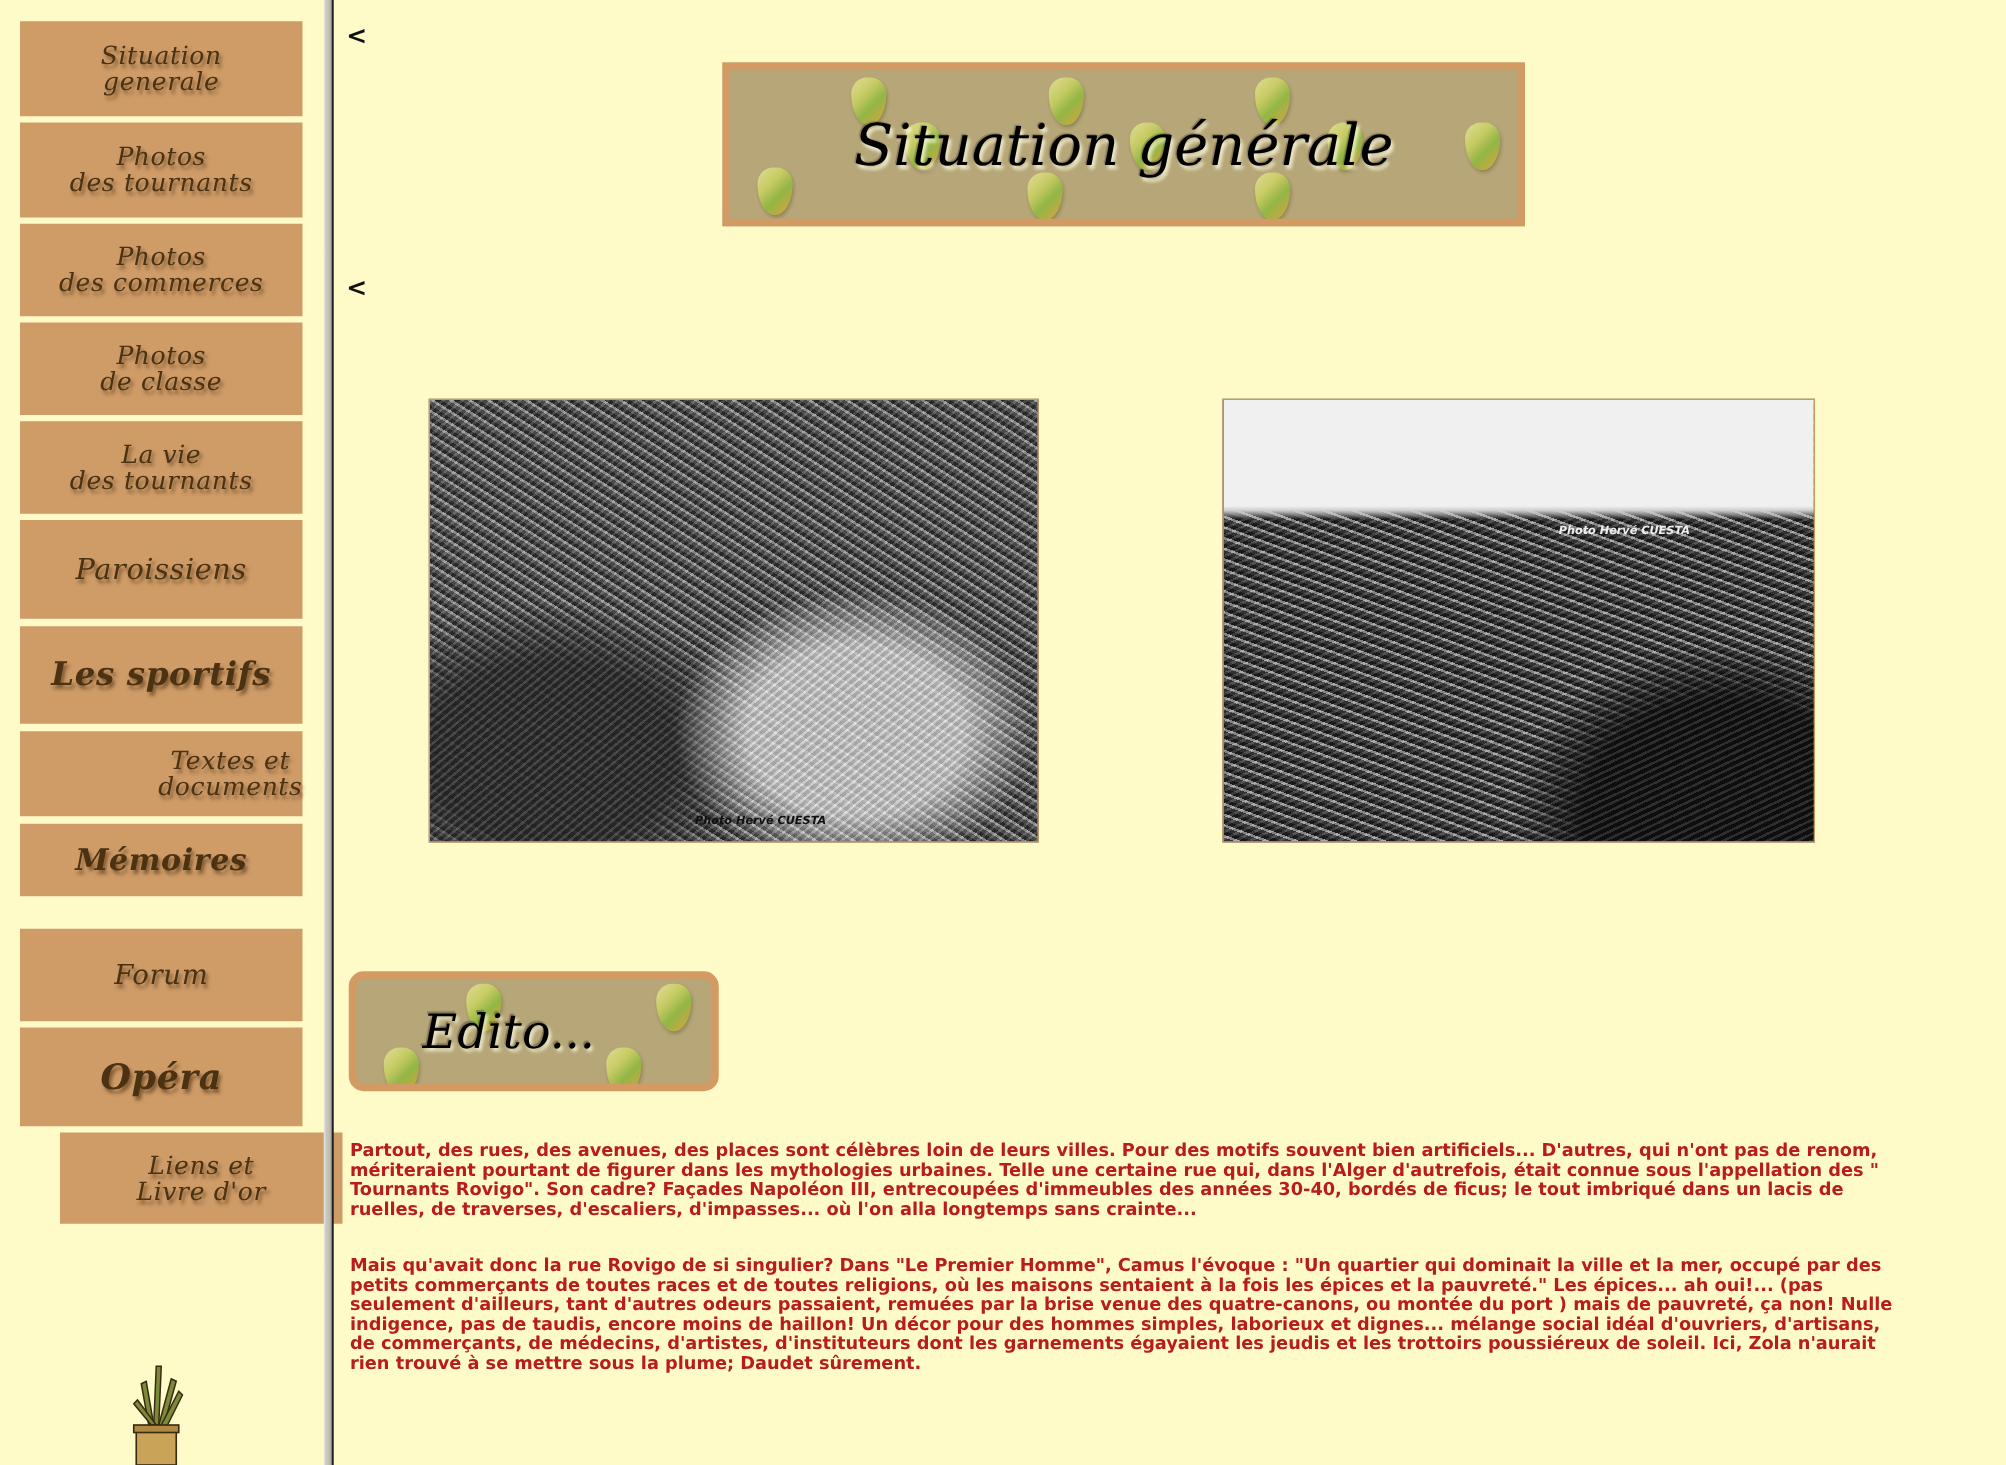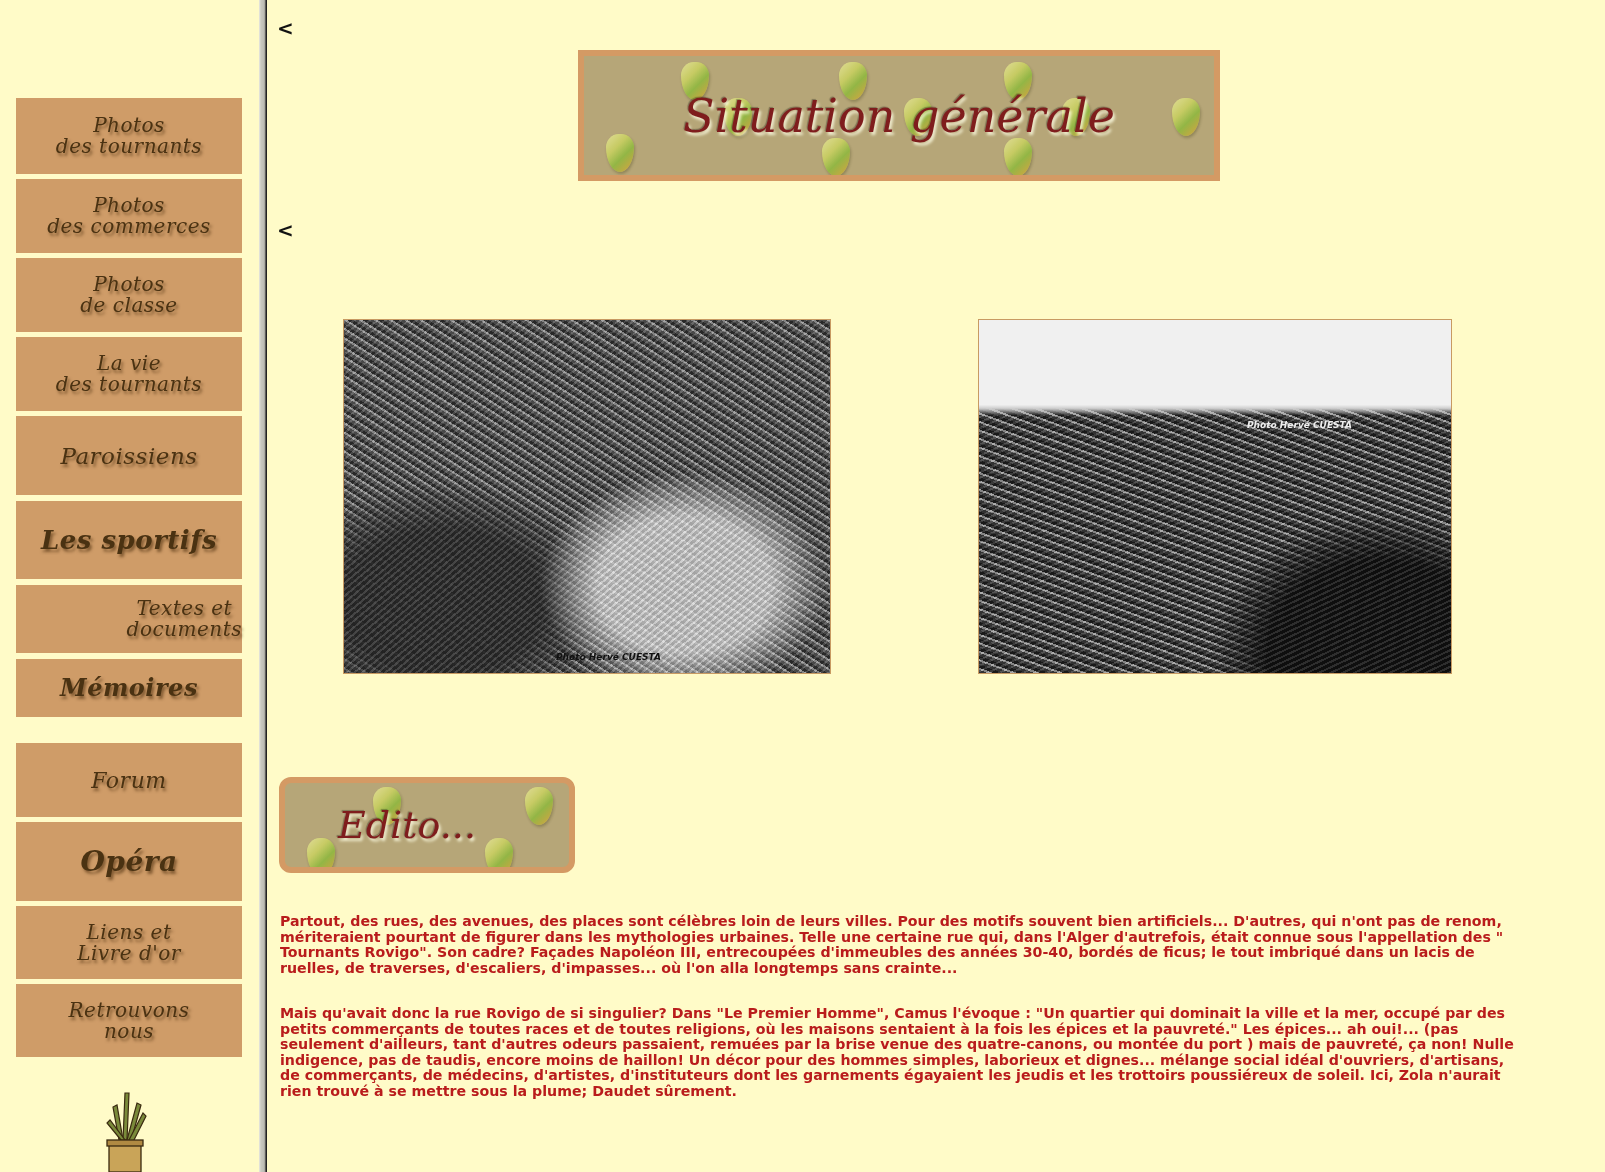--- a/index.html
+++ b/index.html
@@ -54,21 +54,21 @@
   .banner .crest {
     position: absolute; width: 28px; height: 38px;
     border-radius: 45% 45% 50% 50% / 35% 35% 65% 65%;
     background: linear-gradient(135deg, #e6e39a 0%, #c9d062 35%, #8fb840 60%, #e3a23a 100%);
     box-shadow: 1px 2px 3px rgba(60,60,20,0.35);
     opacity: 0.9;
   }
   .banner-title {
     position: relative; z-index: 2;
     font-family: "DejaVu Serif", serif; font-style: italic;
-    color: #7f1d1d;
+    color: #000000;
     text-shadow: 2px 3px 3px rgba(255,255,230,0.8), -1px -1px 1px rgba(0,0,0,0.3);
   }
   .photo {
     position: absolute; border: 1px solid #c89a62; box-sizing: border-box; overflow: hidden;
   }
   .photo1 {
     background:
       radial-gradient(ellipse at 70% 75%, rgba(240,240,240,0.75) 0 18%, transparent 30%),
       radial-gradient(ellipse at 20% 80%, rgba(40,40,40,0.9) 0 18%, transparent 30%),
       repeating-linear-gradient(32deg, #555 0 3px, #9a9a9a 3px 5px, #2f2f2f 5px 8px),
@@ -97,20 +97,24 @@
     position: absolute; left: 13px; width: 1240px;
     font-family: "DejaVu Sans", sans-serif; font-weight: bold;
     font-size: 14.2px; line-height: 15.6px; color: #b91c1c;
     margin: 0;
   }
 </style>
 </head>
 <body>
 
 <nav class="sidebar">
+  <a class="nav-btn" style="top:17px;height:76px;">
+      <span>Situation
+generale</span>
+    </a>
   <a class="nav-btn" style="top:98px;height:76px;">
       <span>Photos
 des tournants</span>
     </a>
   <a class="nav-btn" style="top:179px;height:74px;">
       <span>Photos
 des commerces</span>
     </a>
   <a class="nav-btn" style="top:258px;height:74px;">
       <span>Photos
@@ -132,27 +136,23 @@
     </a>
   <a class="nav-btn" style="top:659px;height:58px;">
       <span class="big" style="font-size:24px;">Mémoires</span>
     </a>
   <a class="nav-btn" style="top:743px;height:74px;">
       <span style="font-size:22px;">Forum</span>
     </a>
   <a class="nav-btn" style="top:822px;height:79px;">
       <span class="big" style="font-size:28px;">Opéra</span>
     </a>
-  <a class="nav-btn" style="top:906px;height:73px;">
+  <a class="nav-btn" style="top:906px;height:73px;margin-left:32px;">
       <span>Liens et
 Livre d'or</span>
-    </a>
-  <a class="nav-btn" style="top:984px;height:73px;">
-      <span>Retrouvons
-nous</span>
     </a>
 
   <div class="brushes">
     <svg width="60" height="87" viewBox="0 0 60 87">
       <g stroke="#3a2a10" stroke-width="1.2" fill="#7a8a3a">
         <path d="M24 55 L18 22 L22 20 L28 55 Z"></path>
         <path d="M28 55 L30 8 L34 8 L32 55 Z"></path>
         <path d="M32 55 L42 18 L46 20 L36 56 Z"></path>
         <path d="M34 55 L48 28 L51 31 L38 57 Z"></path>
         <path d="M26 55 L12 38 L15 35 L30 55 Z"></path>

